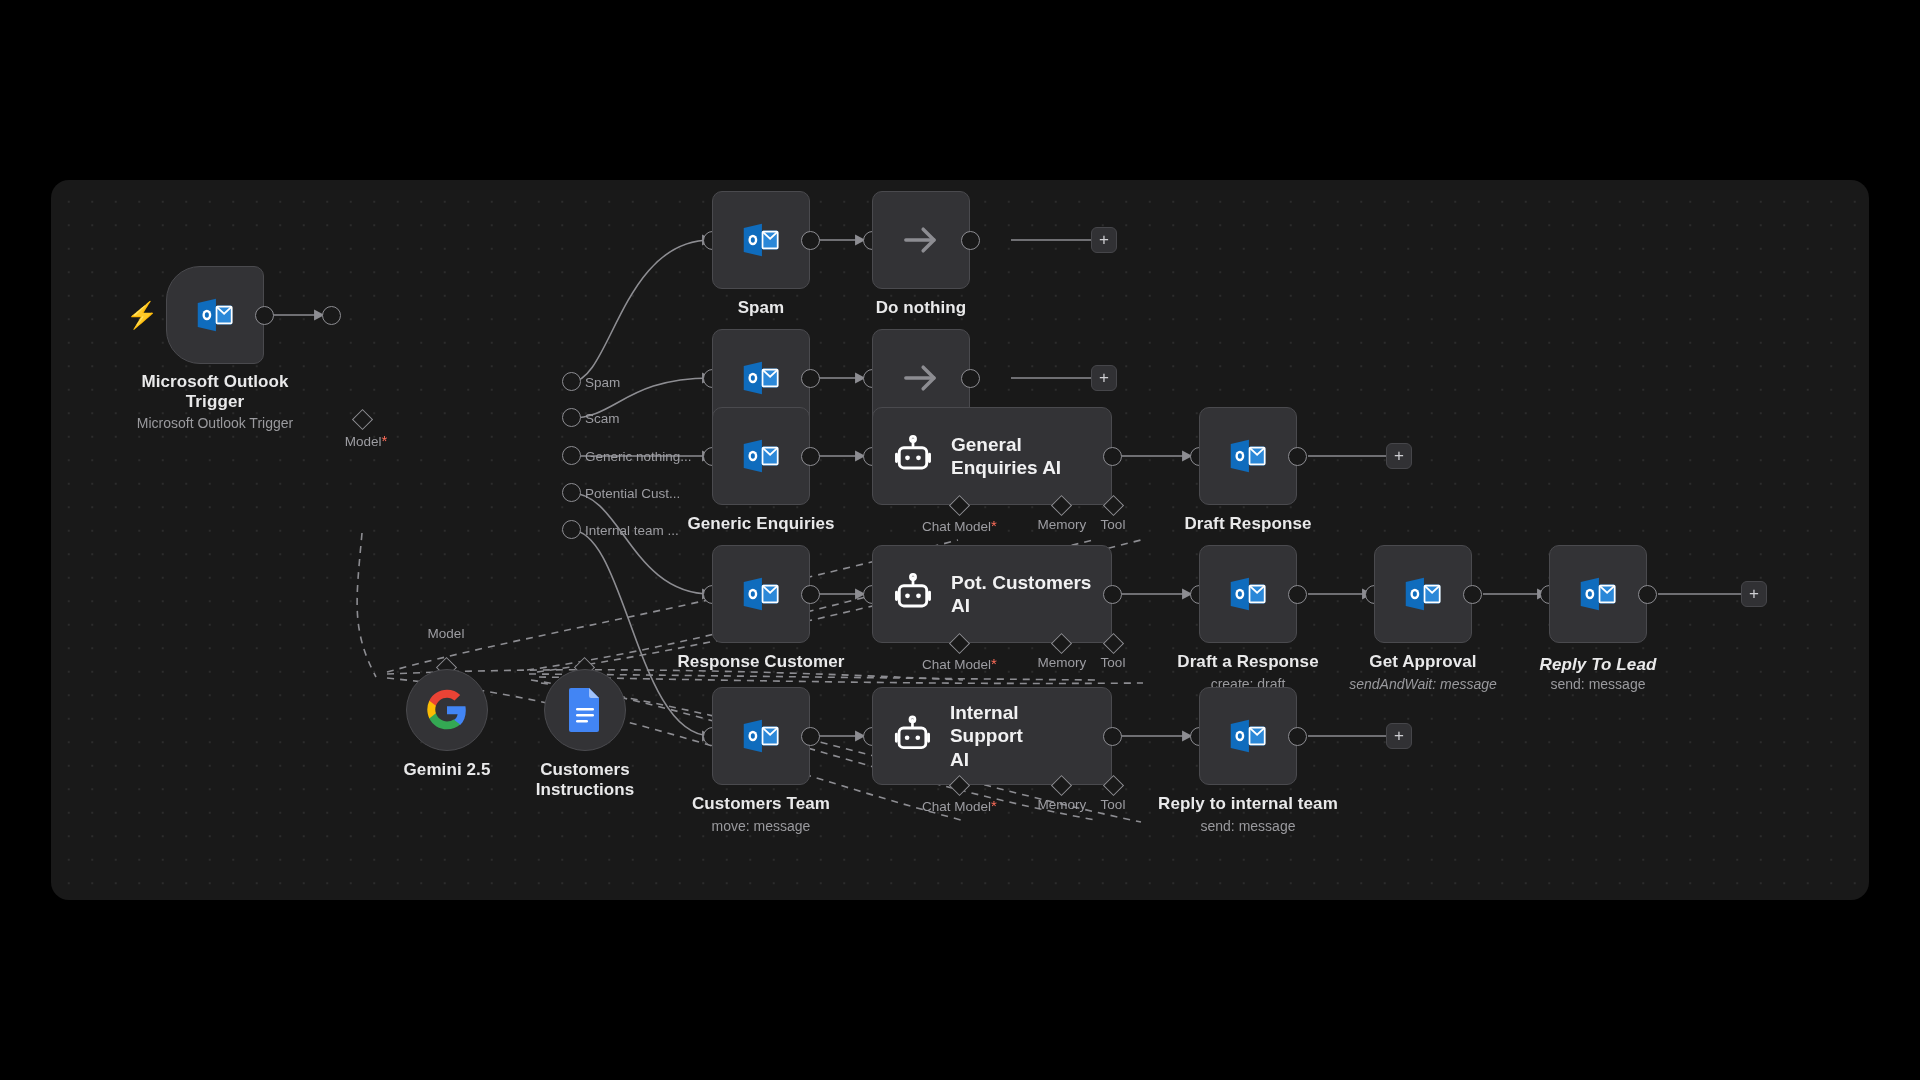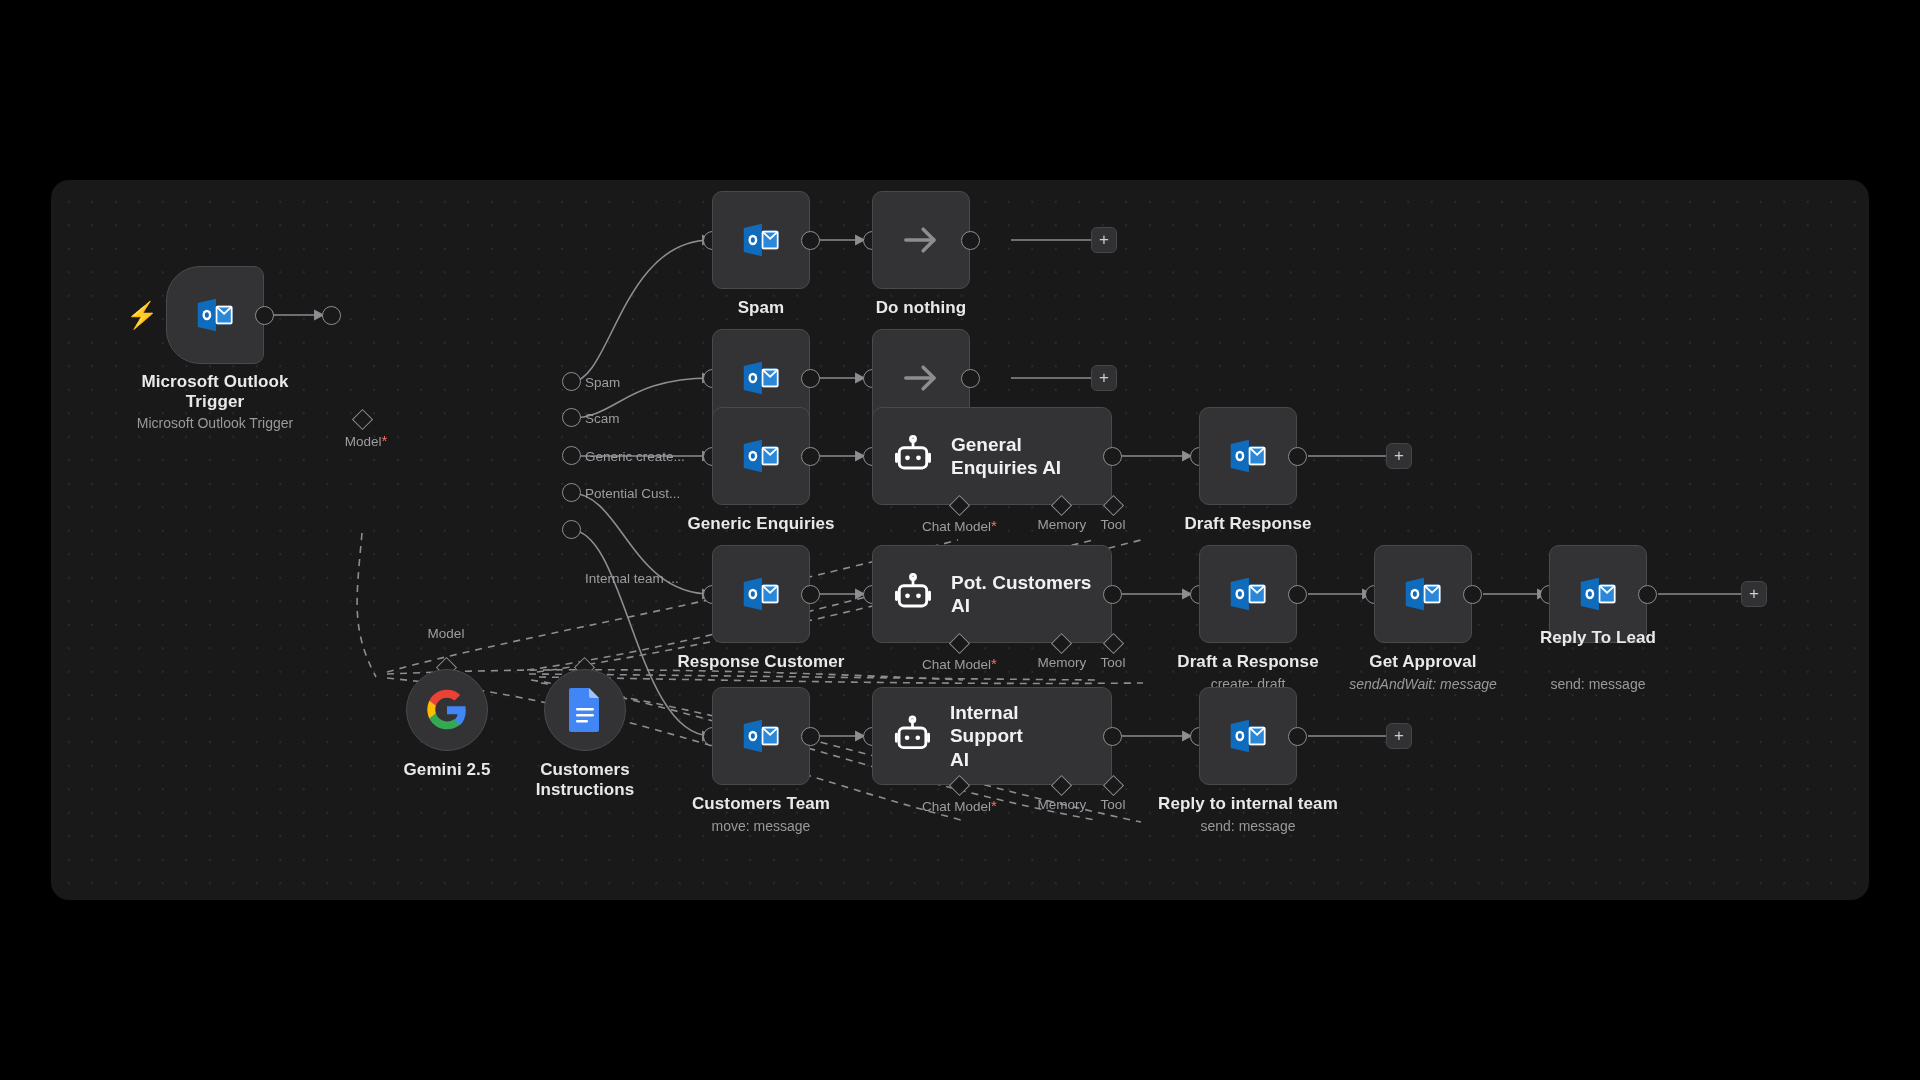--- a/index.html
+++ b/index.html
@@ -151,25 +151,25 @@
     <div class="caption" style="left:64px;top:192px;width:200px;">Microsoft Outlook Trigger</div>
     <div class="subcap" style="left:54px;top:235px;width:220px;">Microsoft Outlook Trigger</div>
 
     <div class="port" style="left:271px;top:126px;"></div>
 
     <div class="port" style="left:511px;top:192px;"></div>
     <div class="portlabel" style="left:534px;top:195px;">Spam</div>
     <div class="port" style="left:511px;top:228px;"></div>
     <div class="portlabel" style="left:534px;top:231px;">Scam</div>
     <div class="port" style="left:511px;top:266px;"></div>
-    <div class="portlabel" style="left:534px;top:269px;">Generic create...</div>
+    <div class="portlabel" style="left:534px;top:269px;">Generic nothing...</div>
     <div class="port" style="left:511px;top:303px;"></div>
     <div class="portlabel" style="left:534px;top:306px;">Potential Cust...</div>
     <div class="port" style="left:511px;top:340px;"></div>
-    <div class="portlabel" style="left:534px;top:343px;margin-top:48px;">Internal team ...</div>
+    <div class="portlabel" style="left:534px;top:343px;">Internal team ...</div>
 
     <div class="diamond" style="left:304px;top:232px;"></div>
     <div class="subport" style="left:280px;top:252px;width:70px;">
       <span>Model</span><span class="req">*</span>
     </div>
 
     <div class="port" style="left:652px;top:51px;"></div>
     <div class="nbox sq" style="left:661px;top:11px;">
       <svg class="eicon" viewBox="0 0 48 48">
         <path d="M6 11.5 L25 7 V41 L6 36.5 Z" fill="#0F6CBD"></path>
@@ -348,21 +348,21 @@
         <path d="M6 11.5 L25 7 V41 L6 36.5 Z" fill="#0F6CBD"></path>
           <rect x="25" y="14" width="17" height="20" rx="1.6" fill="#2B88D8"></rect>
         <path d="M25.8 15.6 L33.5 22.6 L41.2 15.6" fill="none" stroke="#fff" stroke-width="1.9"></path>
         <rect x="25.6" y="15.2" width="15.8" height="17.6" rx="1" fill="none" stroke="#fff" stroke-width="1.8"></rect>
         <ellipse cx="15.5" cy="24" rx="4.6" ry="5.6" fill="#fff"></ellipse>
           <ellipse cx="15.5" cy="24" rx="2.1" ry="2.9" fill="#0F6CBD"></ellipse>
       </svg>
     </div>
     <div class="port" style="left:1587px;top:405px;"></div>
     <div class="plusbtn" style="left:1690px;top:401px;">+</div>
-    <div class="caption" style="left:1467px;top:448px;width:160px;">Reply To Lead</div>
+    <div class="caption" style="left:1467px;top:475px;width:160px;font-style:italic;">Reply To Lead</div>
     <div class="subcap" style="left:1467px;top:496px;width:160px;">send: message</div>
 
     <div class="port" style="left:652px;top:547px;"></div>
     <div class="nbox sq" style="left:661px;top:507px;">
       <svg class="eicon" viewBox="0 0 48 48">
         <path d="M6 11.5 L25 7 V41 L6 36.5 Z" fill="#0F6CBD"></path>
           <rect x="25" y="14" width="17" height="20" rx="1.6" fill="#2B88D8"></rect>
         <path d="M25.8 15.6 L33.5 22.6 L41.2 15.6" fill="none" stroke="#fff" stroke-width="1.9"></path>
         <rect x="25.6" y="15.2" width="15.8" height="17.6" rx="1" fill="none" stroke="#fff" stroke-width="1.8"></rect>
         <ellipse cx="15.5" cy="24" rx="4.6" ry="5.6" fill="#fff"></ellipse>

